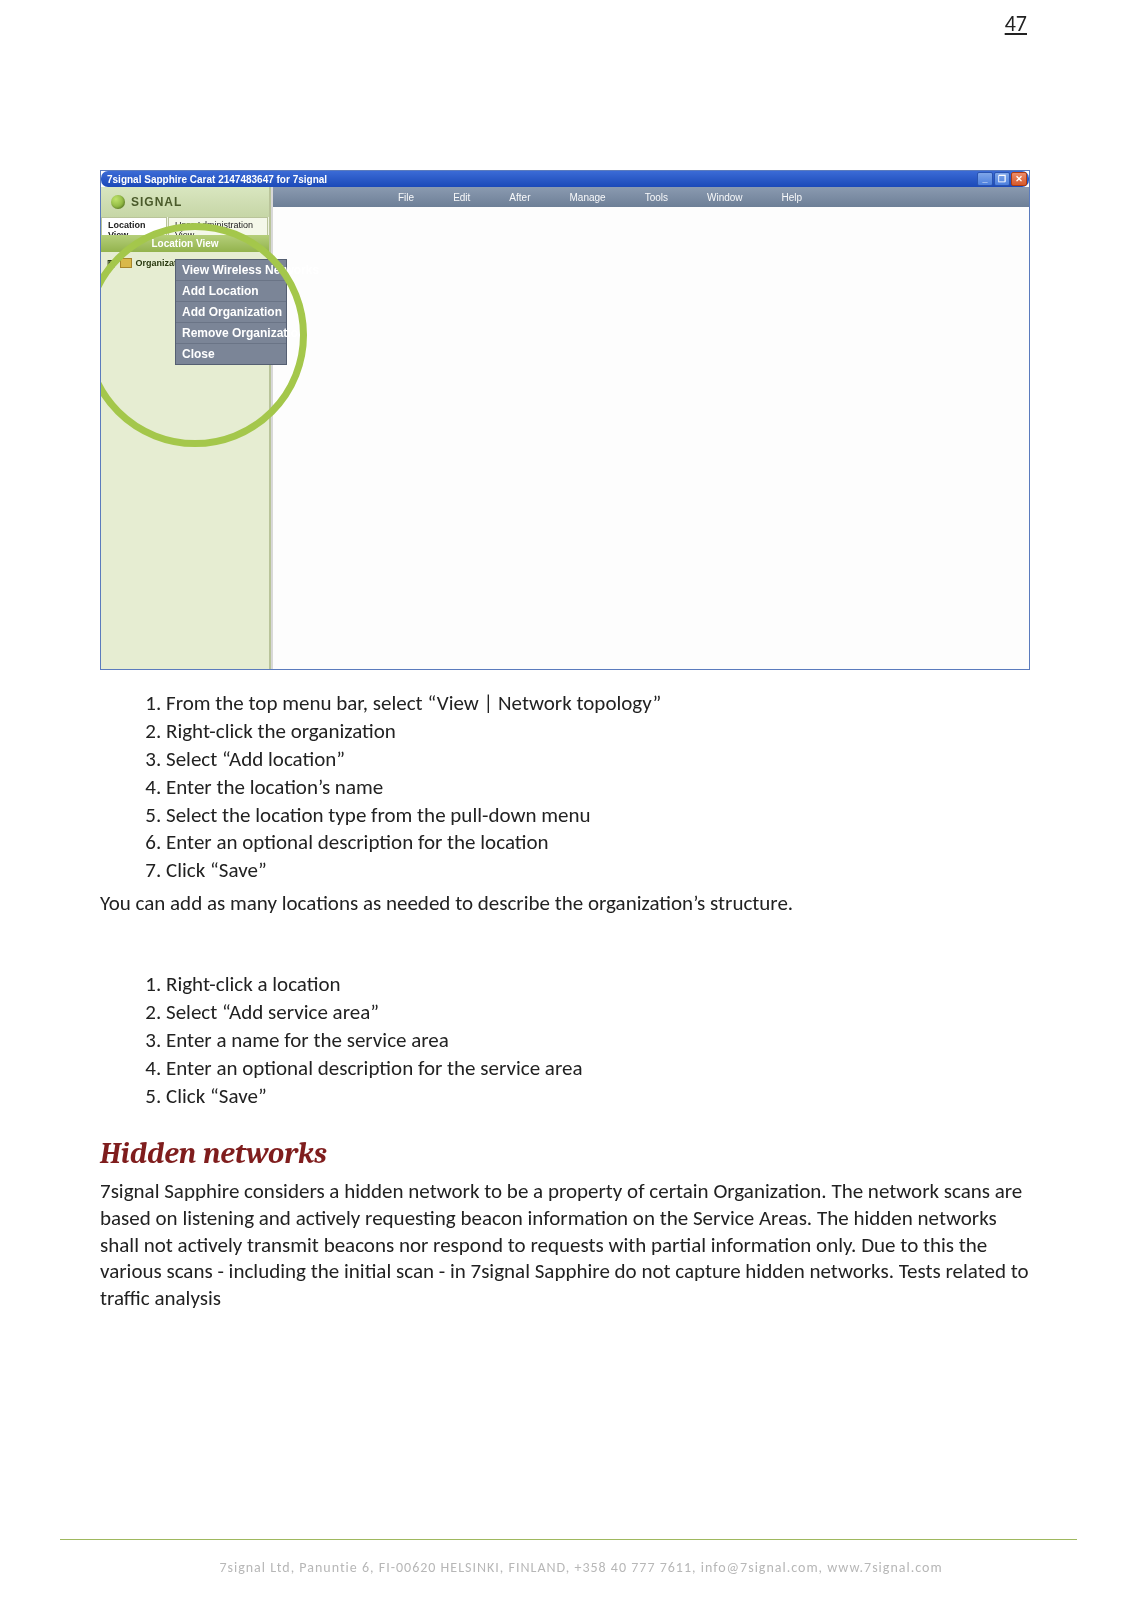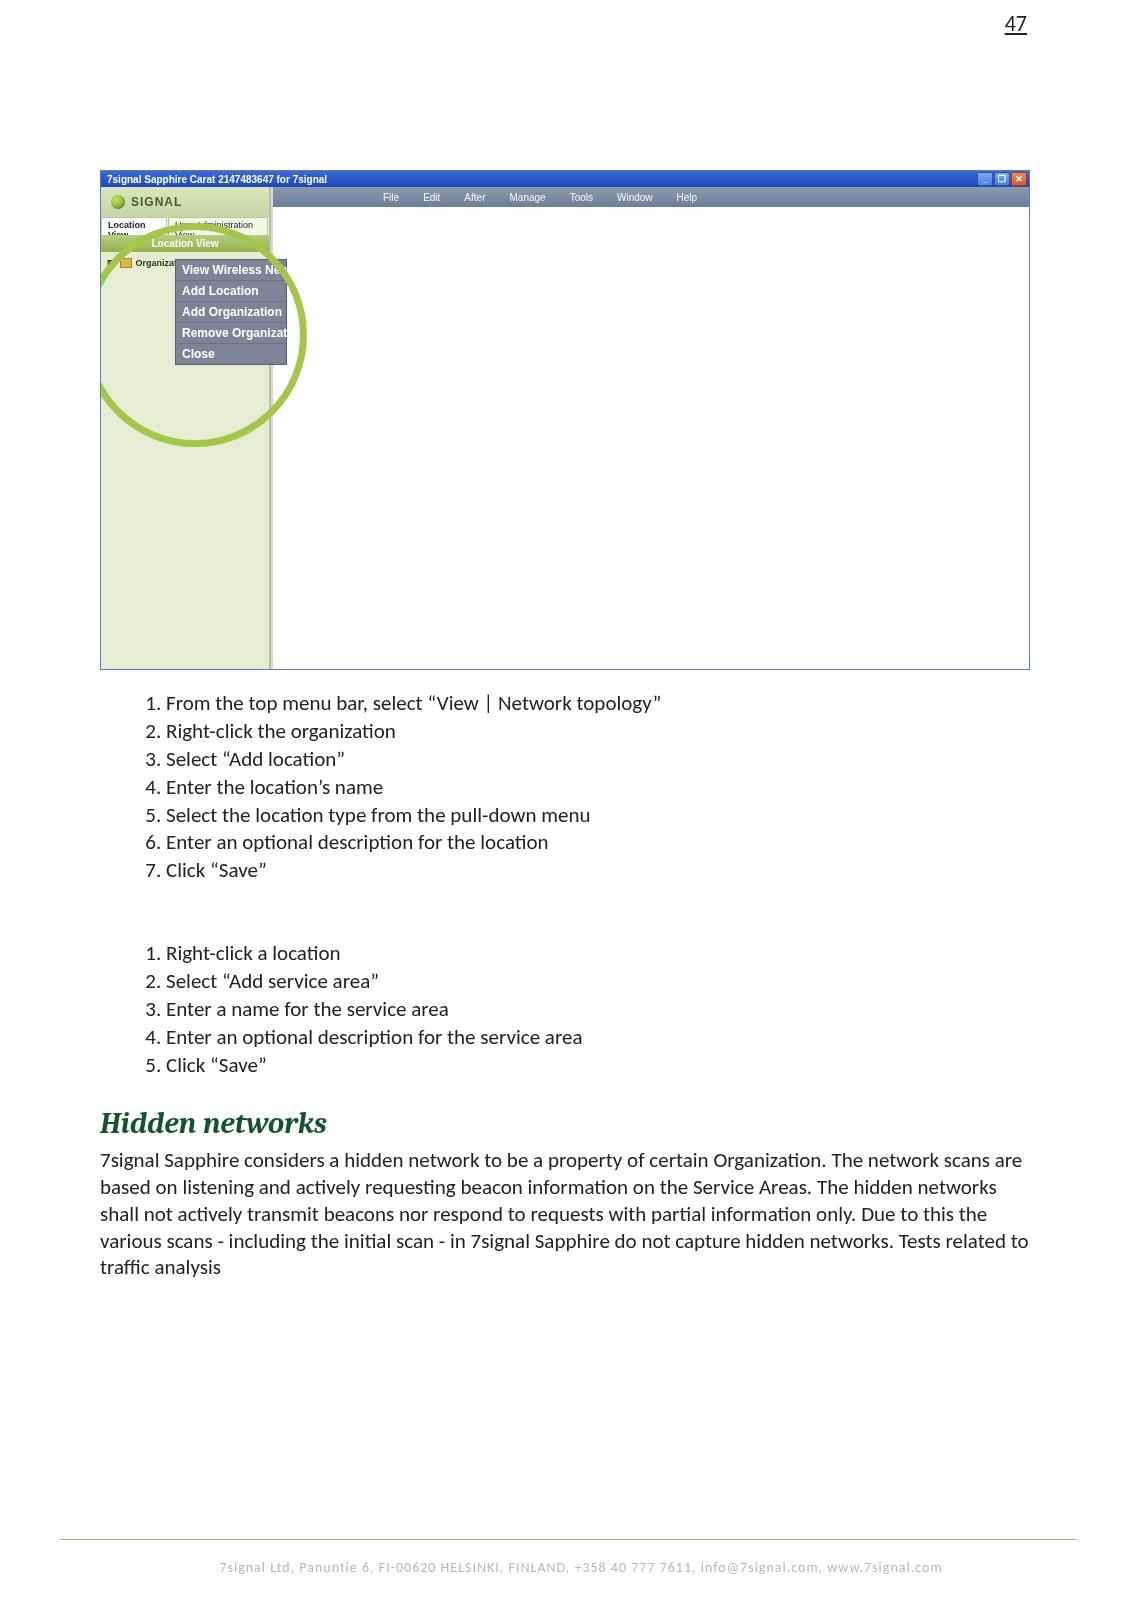--- a/index.html
+++ b/index.html
@@ -46,20 +46,21 @@
   .titlebar {
     height: 16px;
     background: linear-gradient(#3b6bd6, #1b49b8);
     color: #fff;
     display: flex;
     align-items: center;
     justify-content: space-between;
     padding: 0 2px;
     font-size: 10px;
     font-weight: bold;
+    border-radius: 7px;
   }
   .titlebar .title-text {
     padding-left: 4px;
   }
   .win-controls {
     display: flex;
     gap: 1px;
   }
   .win-btn {
     width: 14px; height: 12px;
@@ -91,21 +92,21 @@
   .menubar {
     height: 20px;
     background: linear-gradient(#8a9ab0, #6d7f97);
     color: #fff;
     display: flex;
     align-items: center;
     gap: 24px;
     padding-left: 110px;
     font-size: 10px;
   }
-  .menubar span { opacity: .95; }
+  .menubar span { opacity: .95; margin-left: 15px; }
   .logo-band {
     height: 30px;
     background: linear-gradient(#d9e6c0, #c6d6a6);
     display: flex;
     align-items: center;
     padding-left: 10px;
     color: #4a5a2a;
     font-weight: bold;
     letter-spacing: 1px;
     font-size: 12px;
@@ -191,21 +192,21 @@
     margin: 6px 0 6px 48px;
     padding-left: 18px;
   }
   .body-text ol li { margin: 1px 0; }
   .body-text p { margin: 4px 0; }
   .body-text .gap { height: 22px; }
   .h-hidden {
     font-family: Cambria, Georgia, serif;
     font-style: italic;
     font-weight: bold;
-    color: #14532d;
+    color: #7f1d1d;
     font-size: 30px;
     margin: 26px 0 2px 0;
   }
 
   .footer-line {
     position: absolute;
     left: 60px; right: 60px;
     bottom: 58px;
     border-top: 1px solid #9fb85f;
   }
@@ -287,20 +288,21 @@
     <div class="body-text">
       <ol>
         <li>From the top menu bar, select “View | Network topology”</li>
         <li>Right-click the organization</li>
         <li>Select “Add location”</li>
         <li>Enter the location’s name</li>
         <li>Select the location type from the pull-down menu</li>
         <li>Enter an optional description for the location</li>
         <li>Click “Save”</li>
       </ol>
+      <p>You can add as many locations as needed to describe the organization’s structure.</p>
       <div class="gap"></div>
       <div class="gap"></div>
       <ol>
         <li>Right-click a location</li>
         <li>Select “Add service area”</li>
         <li>Enter a name for the service area</li>
         <li>Enter an optional description for the service area</li>
         <li>Click “Save”</li>
       </ol>
 

